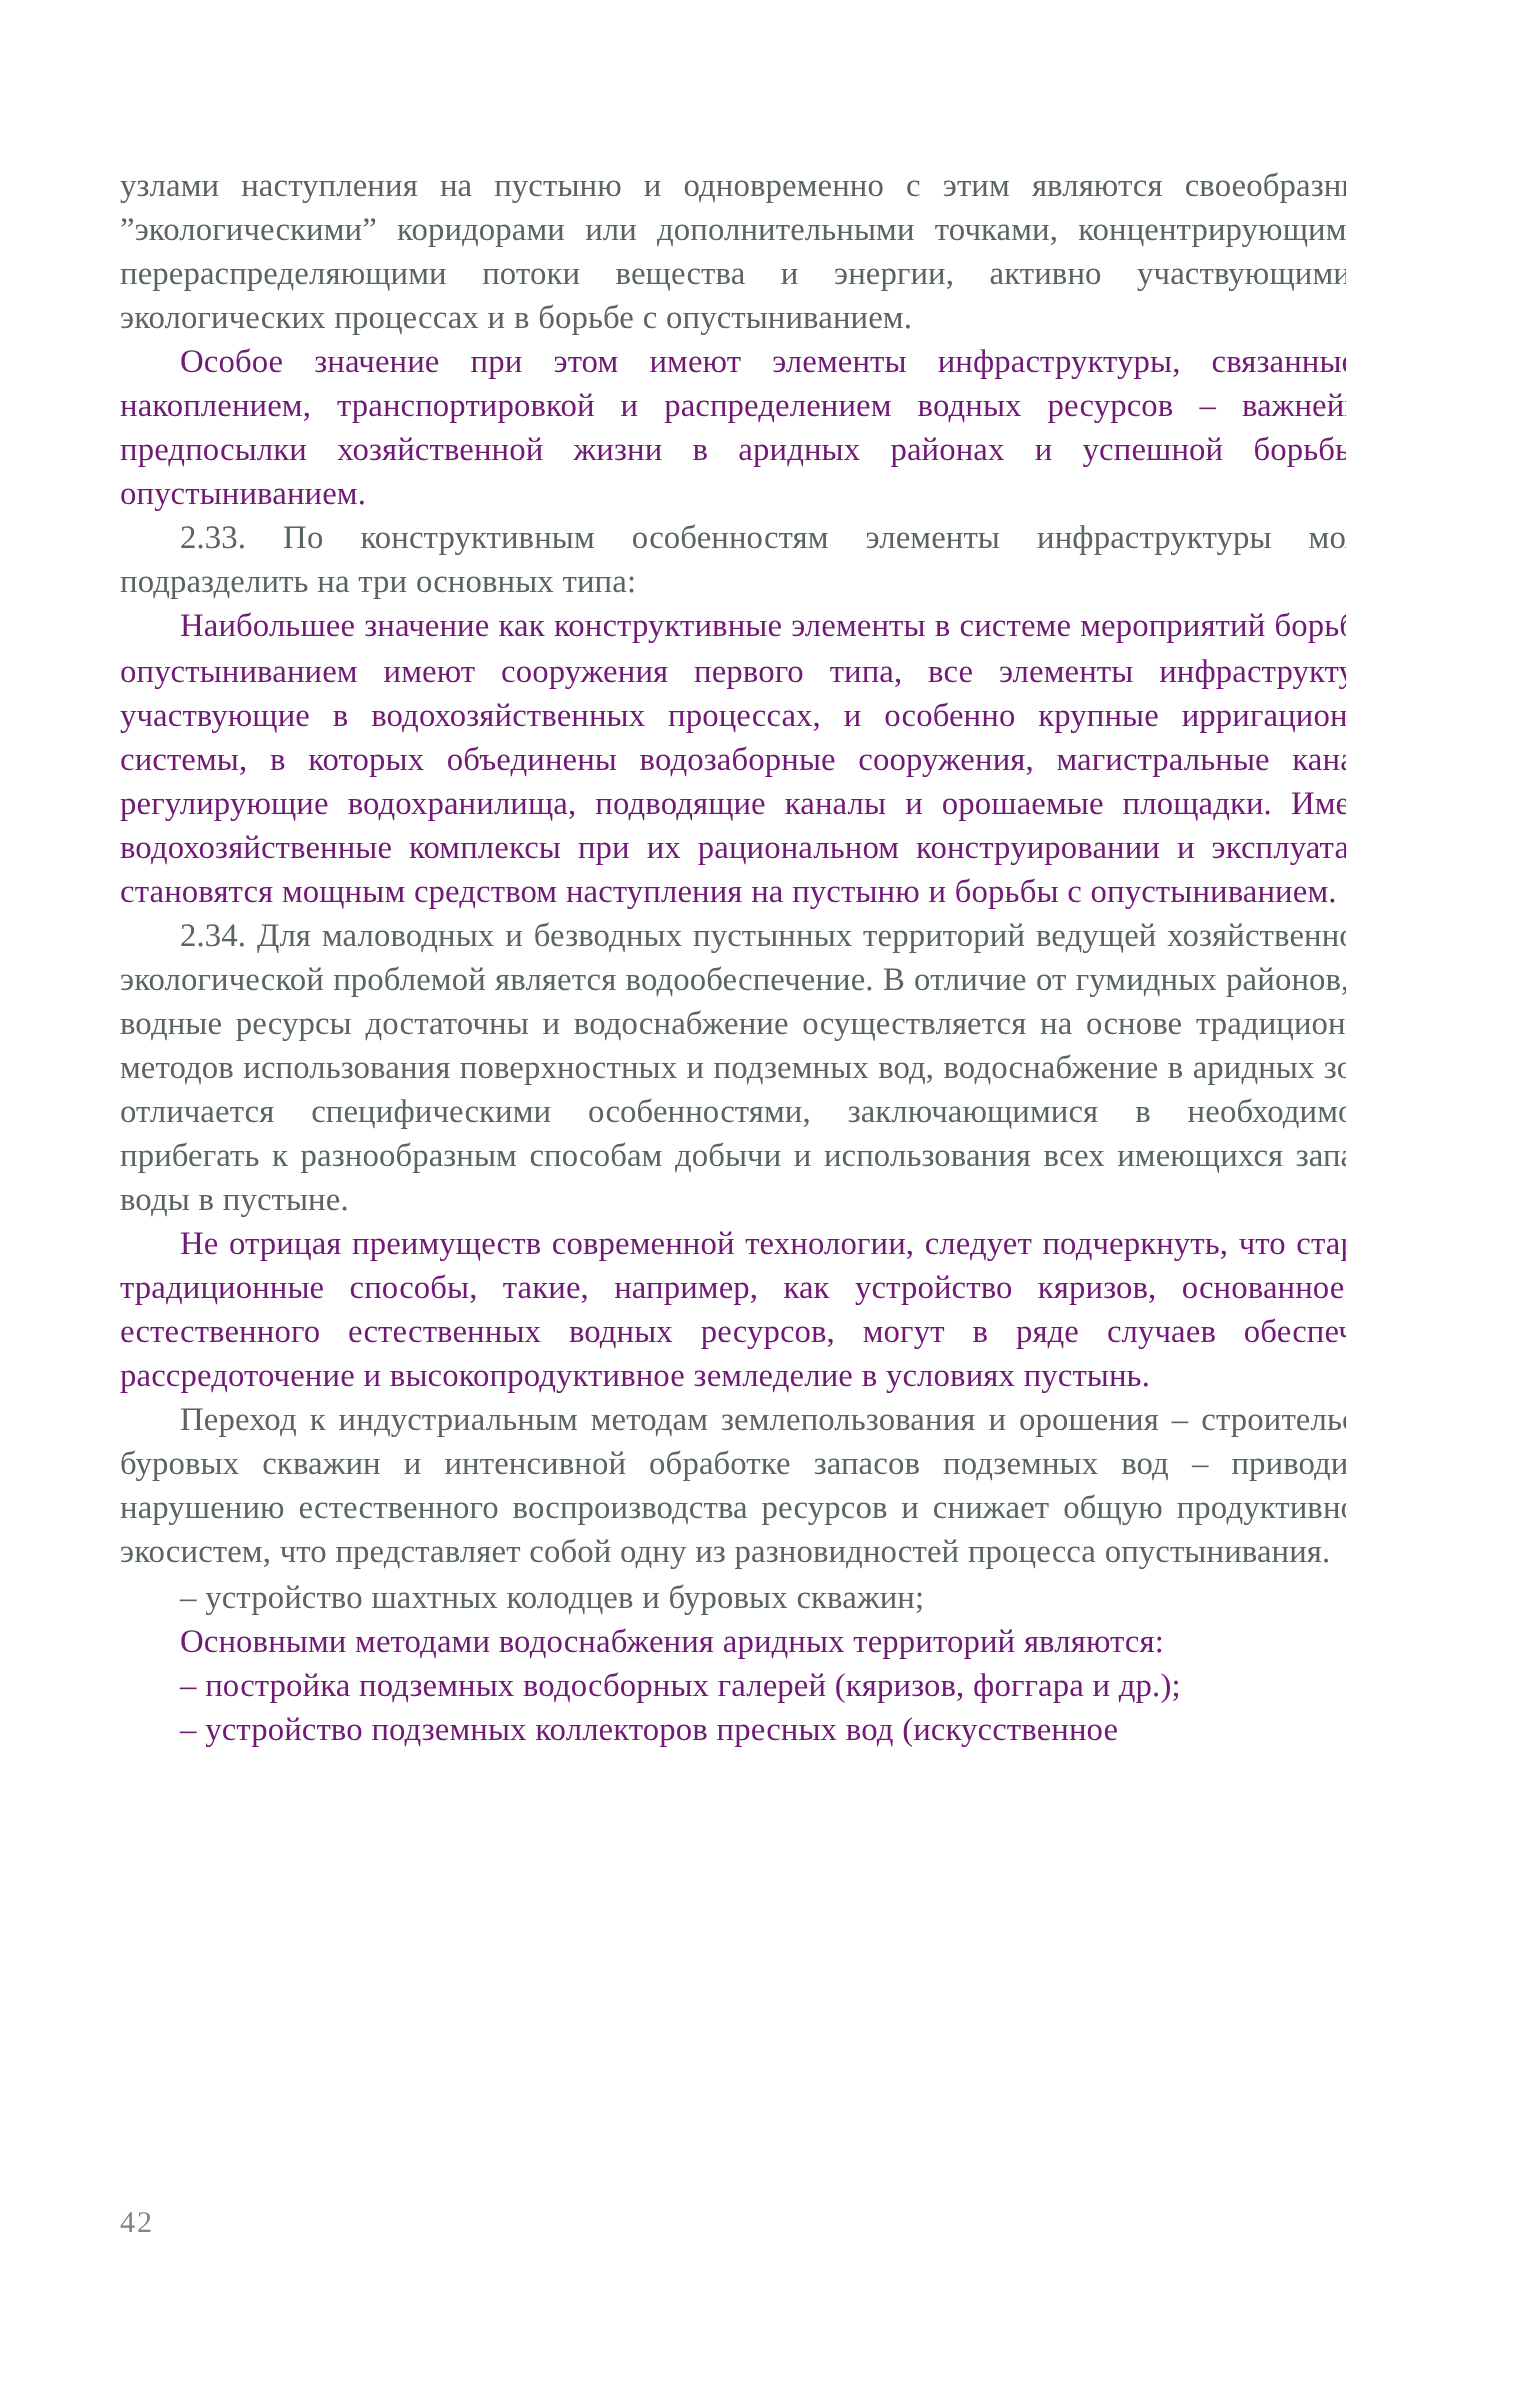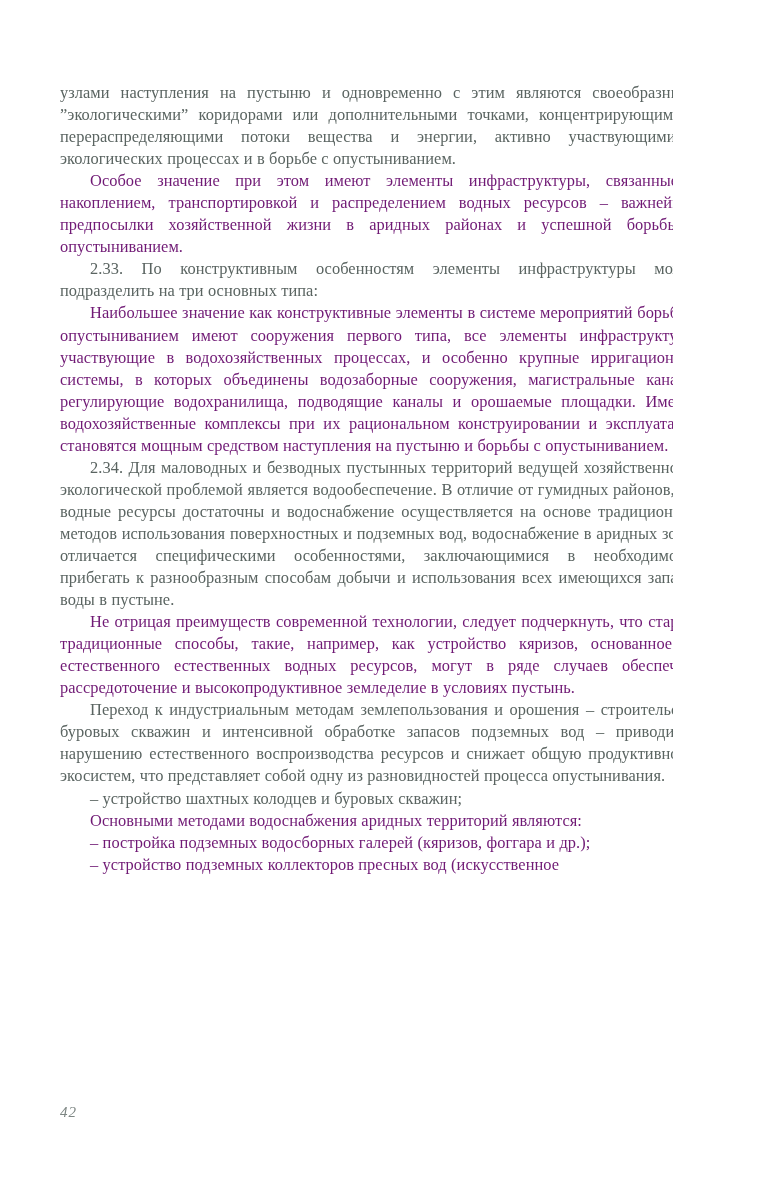--- a/index.html
+++ b/index.html
@@ -44,21 +44,20 @@
   .ink-a { color: #5a6461; }
   .ink-b { color: #701a75; }
   .ink-c { color: #701a75; }
 
   .page-number {
     position: absolute;
     left: 60px;
     top: 1104px;
     font-family: "Liberation Serif", "DejaVu Serif", serif;
     font-size: 15px;
-    font-style: italic;
     color: #7d8683;
     letter-spacing: 1px;
   }
 </style>
 </head>
 <body>
 
 <div class="page">
 
   <div class="text-column">

